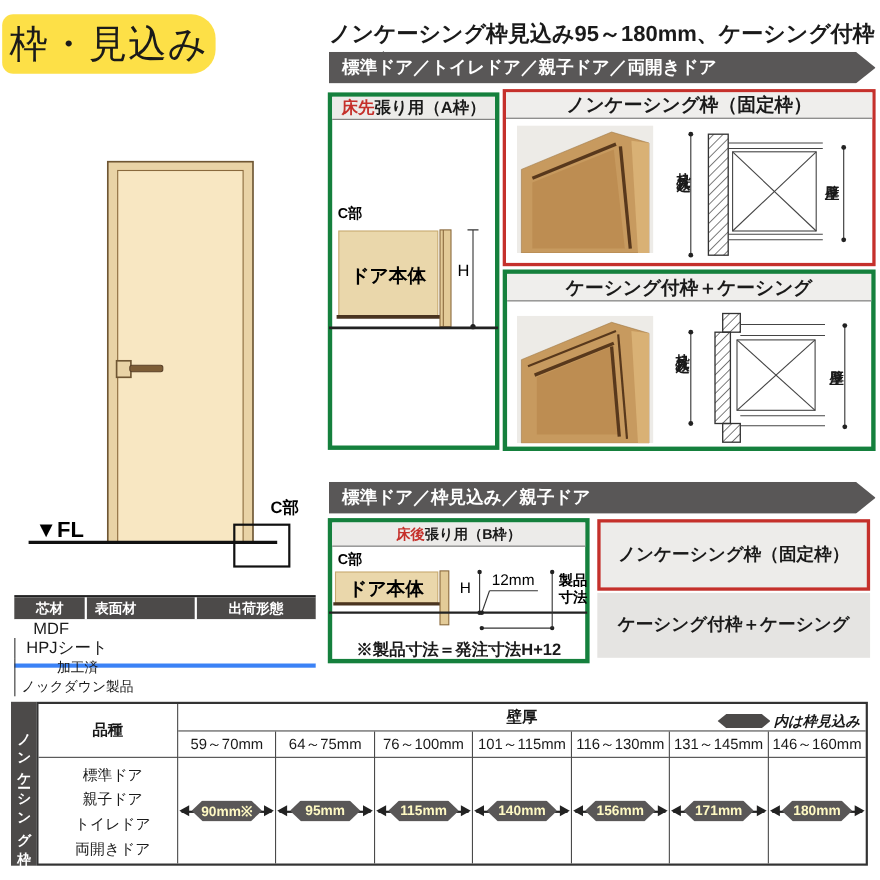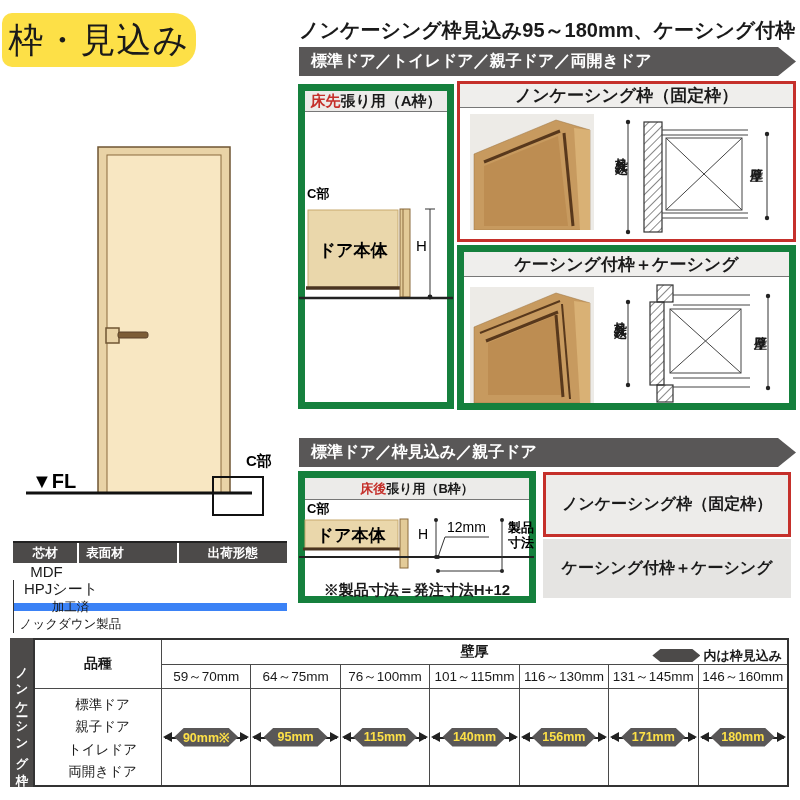--- a/index.html
+++ b/index.html
@@ -12,75 +12,75 @@
     border-radius:10px 22px 22px 10px;display:flex;align-items:center;justify-content:center;
     font-size:35px;font-weight:normal;letter-spacing:1px;}
   .subtitle{left:299px;top:17px;width:498px;font-size:20px;font-weight:bold;}
 
   
   .arrowhdr{height:29px;background:#595757;color:#fff;font-size:16px;font-weight:bold;
     display:flex;align-items:center;padding-left:12px;
     clip-path:polygon(0 0,calc(100% - 18px) 0,100% 50%,calc(100% - 18px) 100%,0 100%);}
 
   
-  .box{border:7px solid #15803d;background:#fff;}
+  .box{border:4px solid #15803d;background:#fff;}
   .box-hdr{background:#ecebe9;border-bottom:1px solid #777;font-weight:bold;
     display:flex;align-items:center;justify-content:center;}
   .redbox{border:3px solid #c5302b;background:#fff;}
   .red{color:#c5302b;}
 
   .optbox-red{border:3px solid #c5302b;background:#edecea;display:flex;align-items:center;
     justify-content:center;font-size:16px;font-weight:bold;}
   .optbox-gray{background:#e5e4e2;display:flex;align-items:center;justify-content:center;
     font-size:16px;font-weight:bold;}
 
   .vlabel{writing-mode:vertical-rl;font-size:13px;font-weight:bold;letter-spacing:2px;}
   .note{font-size:15px;font-weight:bold;text-align:center;}
 
   
-  .spec{left:13px;top:541px;width:274px;border-top:2px solid #222;border-bottom:8px solid #3b82f6;}
+  .spec{left:13px;top:541px;width:274px;border-top:2px solid #222;border-bottom:4px solid #3b82f6;}
   .spec-hrow{display:flex;height:20px;background:#4c4a49;color:#fff;font-size:12.5px;font-weight:bold;}
   .spec-hrow .c{display:flex;align-items:center;justify-content:center;}
   .spec-hrow .c+.c{border-left:2px solid #fff;}
   .spec-brow{display:flex;height:40px;background:#fff;font-size:15px;flex-direction:column;}
   .spec-brow .c{display:flex;align-items:center;justify-content:center;flex-direction:column;}
   .spec-brow .c+.c{border-left:1px solid #333;}
   .w1{width:67px;}.w2{width:94px;}.w3{width:113px;}
   .shipcell{font-size:12.5px;line-height:1.35;text-align:center;}
 
   
   .sizetable{left:10px;top:638px;width:779px;height:149px;}
   .side-label{left:0;top:0;width:23px;height:149px;background:#4c4a49;color:#fff;
     display:flex;align-items:center;justify-content:center;writing-mode:vertical-rl;
     font-size:12.5px;font-weight:bold;letter-spacing:3px;}
   .tmain{left:23px;top:0;width:756px;height:149px;border:2px solid #333;}
   .kind-cell{left:0;top:0;width:127px;height:49px;border-right:1px solid #4a4a4a;
     border-bottom:1px solid #4a4a4a;display:flex;align-items:center;justify-content:center;
     font-size:14px;font-weight:bold;}
   .wall-row{left:127px;top:0;width:625px;height:25px;border-bottom:1px solid #4a4a4a;
     display:flex;align-items:center;justify-content:center;font-size:14px;font-weight:bold;}
-  .legend{position:absolute;right:5px;top:0;height:31px;display:flex;align-items:center;gap:3px;}
+  .legend{position:absolute;right:5px;top:0;height:31px;display:flex;align-items:center;gap:3px;font-style:italic;}
   .legend-hex{width:48px;height:13px;background:#4c4a49;
     clip-path:polygon(8px 0,calc(100% - 8px) 0,100% 50%,calc(100% - 8px) 100%,8px 100%,0 50%);}
   .legend-txt{font-size:13px;font-weight:bold;}
   .range-row{left:127px;top:25px;width:625px;height:24px;display:flex;}
   .range-row .rc{flex:1;display:flex;align-items:center;justify-content:center;
     font-size:13.5px;border-bottom:1px solid #4a4a4a;}
   .range-row .rc+.rc{border-left:1px solid #4a4a4a;}
   .types-cell{left:0;top:49px;width:127px;height:96px;border-right:1px solid #4a4a4a;
     padding:5px 0 0 9px;font-size:13.5px;line-height:1.65;text-align:center;}
   .value-row{left:127px;top:49px;width:625px;height:96px;display:flex;}
   .value-row .vc{flex:1;position:relative;display:flex;align-items:center;justify-content:center;}
   .value-row .vc+.vc{border-left:1px solid #4a4a4a;}
   .vline{position:absolute;left:3px;right:3px;top:50%;height:0;border-top:2px solid #222;}
   .arr-l{position:absolute;left:1px;top:50%;transform:translateY(-50%);width:0;height:0;
     border-top:5px solid transparent;border-bottom:5px solid transparent;border-right:9px solid #222;}
   .arr-r{position:absolute;right:1px;top:50%;transform:translateY(-50%);width:0;height:0;
     border-top:5px solid transparent;border-bottom:5px solid transparent;border-left:9px solid #222;}
-  .hexbadge{position:relative;width:64px;height:19px;background:#595757;color:#fde047;
+  .hexbadge{position:relative;width:64px;height:19px;background:#595757;color:#fef9c3;
     font-size:12.5px;font-weight:bold;display:flex;align-items:center;justify-content:center;
     clip-path:polygon(10px 0,calc(100% - 10px) 0,100% 50%,calc(100% - 10px) 100%,10px 100%,0 50%);}
 
   svg text{font-family:"Liberation Sans",sans-serif;}
 </style>
 </head>
 <body>
 
 <div class="canvas">
 

